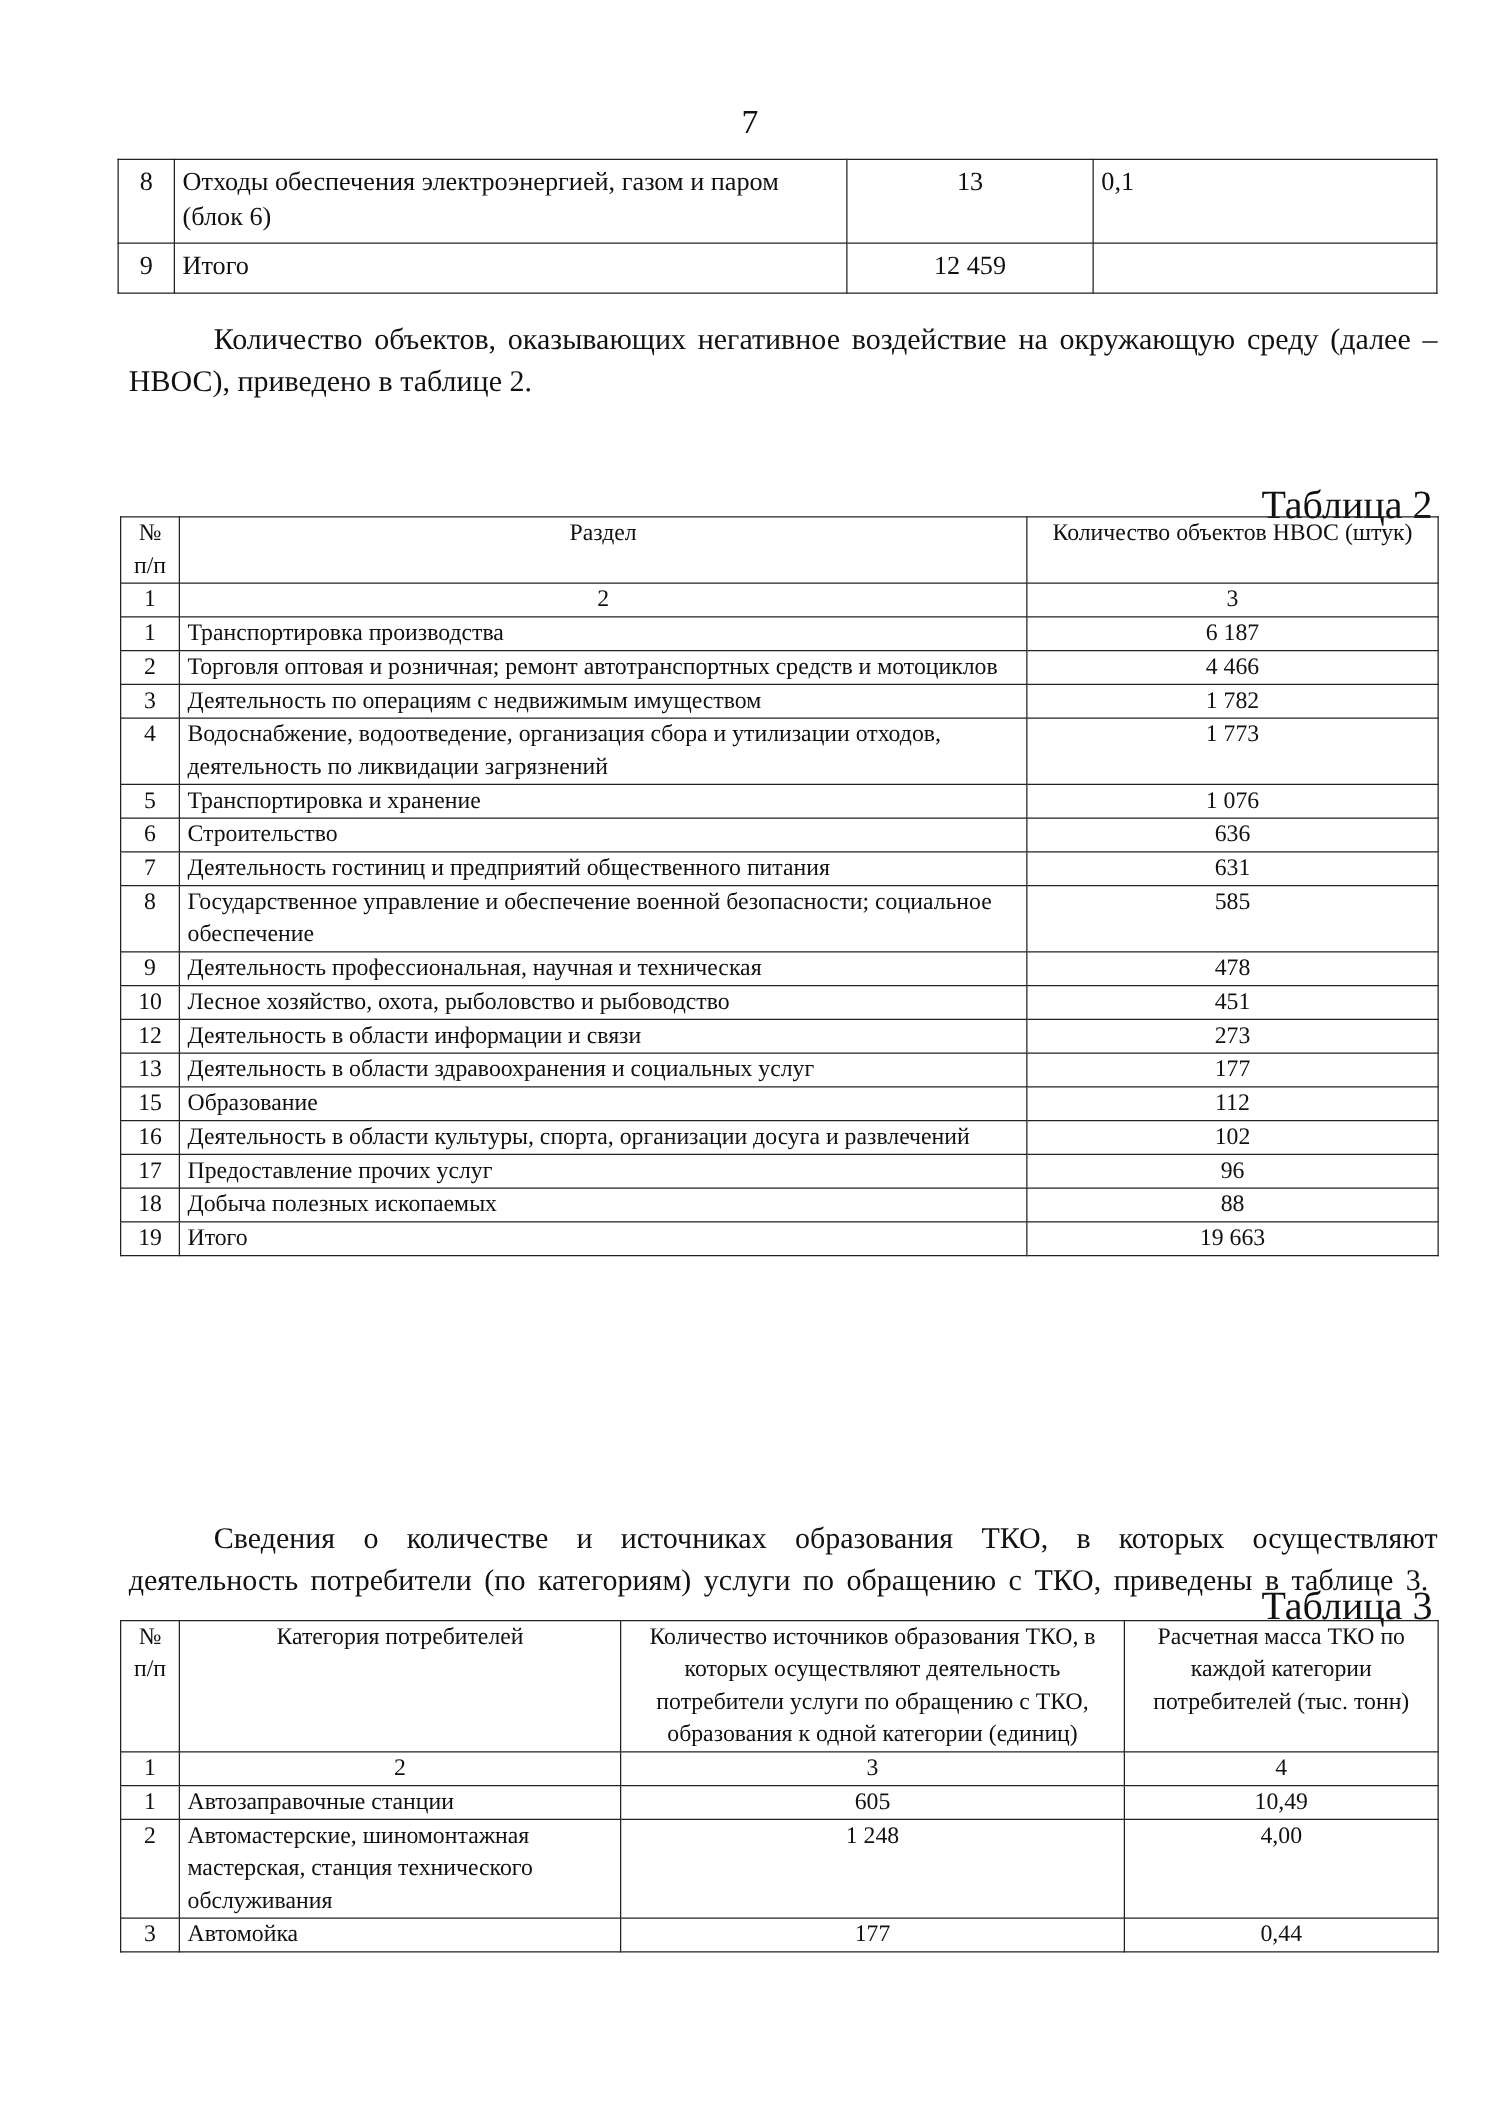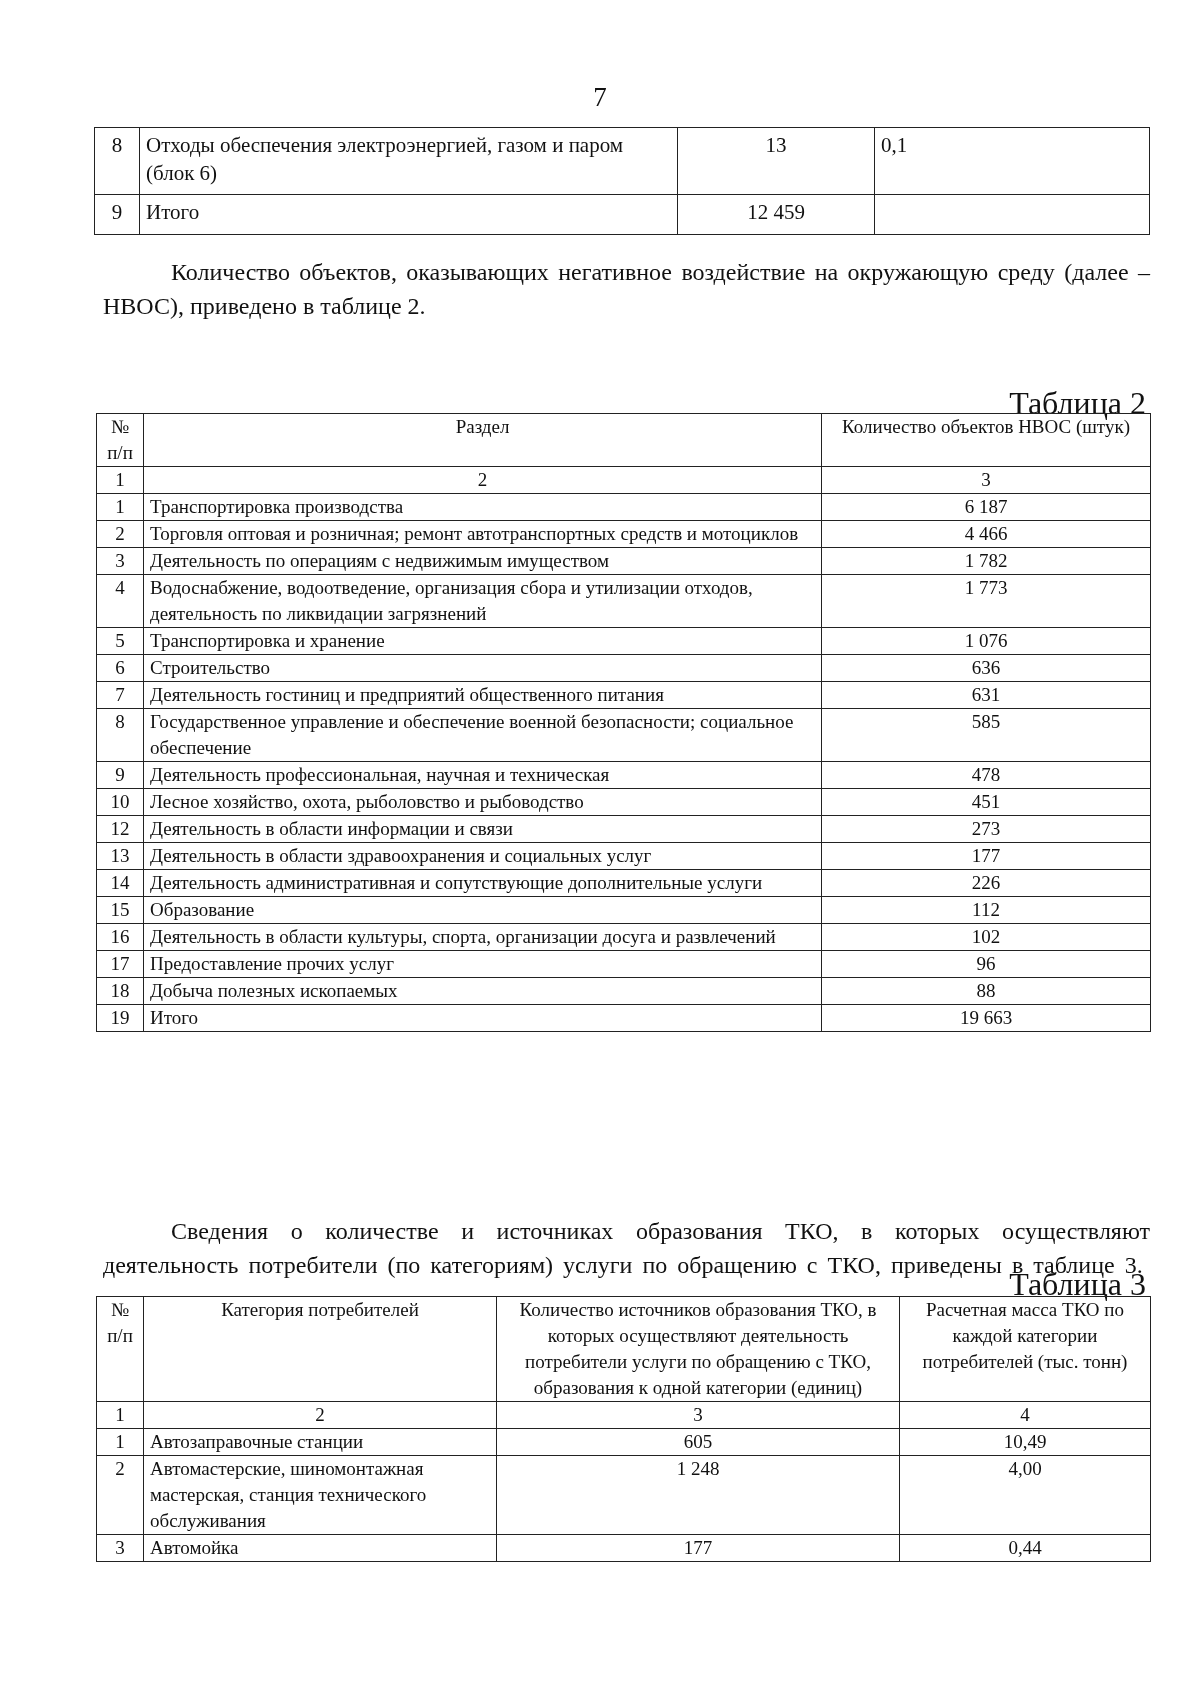--- a/index.html
+++ b/index.html
@@ -112,25 +112,20 @@
         <td class="c">12</td>
         <td>Деятельность в области информации и связи</td>
         <td class="c">273</td>
       </tr>
       <tr>
         <td class="c">13</td>
         <td>Деятельность в области здравоохранения и социальных услуг</td>
         <td class="c">177</td>
       </tr>
       <tr>
-        <td class="c">14</td>
-        <td>Деятельность административная и сопутствующие дополнительные услуги</td>
-        <td class="c">226</td>
-      </tr>
-      <tr>
         <td class="c">15</td>
         <td>Образование</td>
         <td class="c">112</td>
       </tr>
       <tr>
         <td class="c">16</td>
         <td>Деятельность в области культуры, спорта, организации досуга и развлечений</td>
         <td class="c">102</td>
       </tr>
       <tr>

